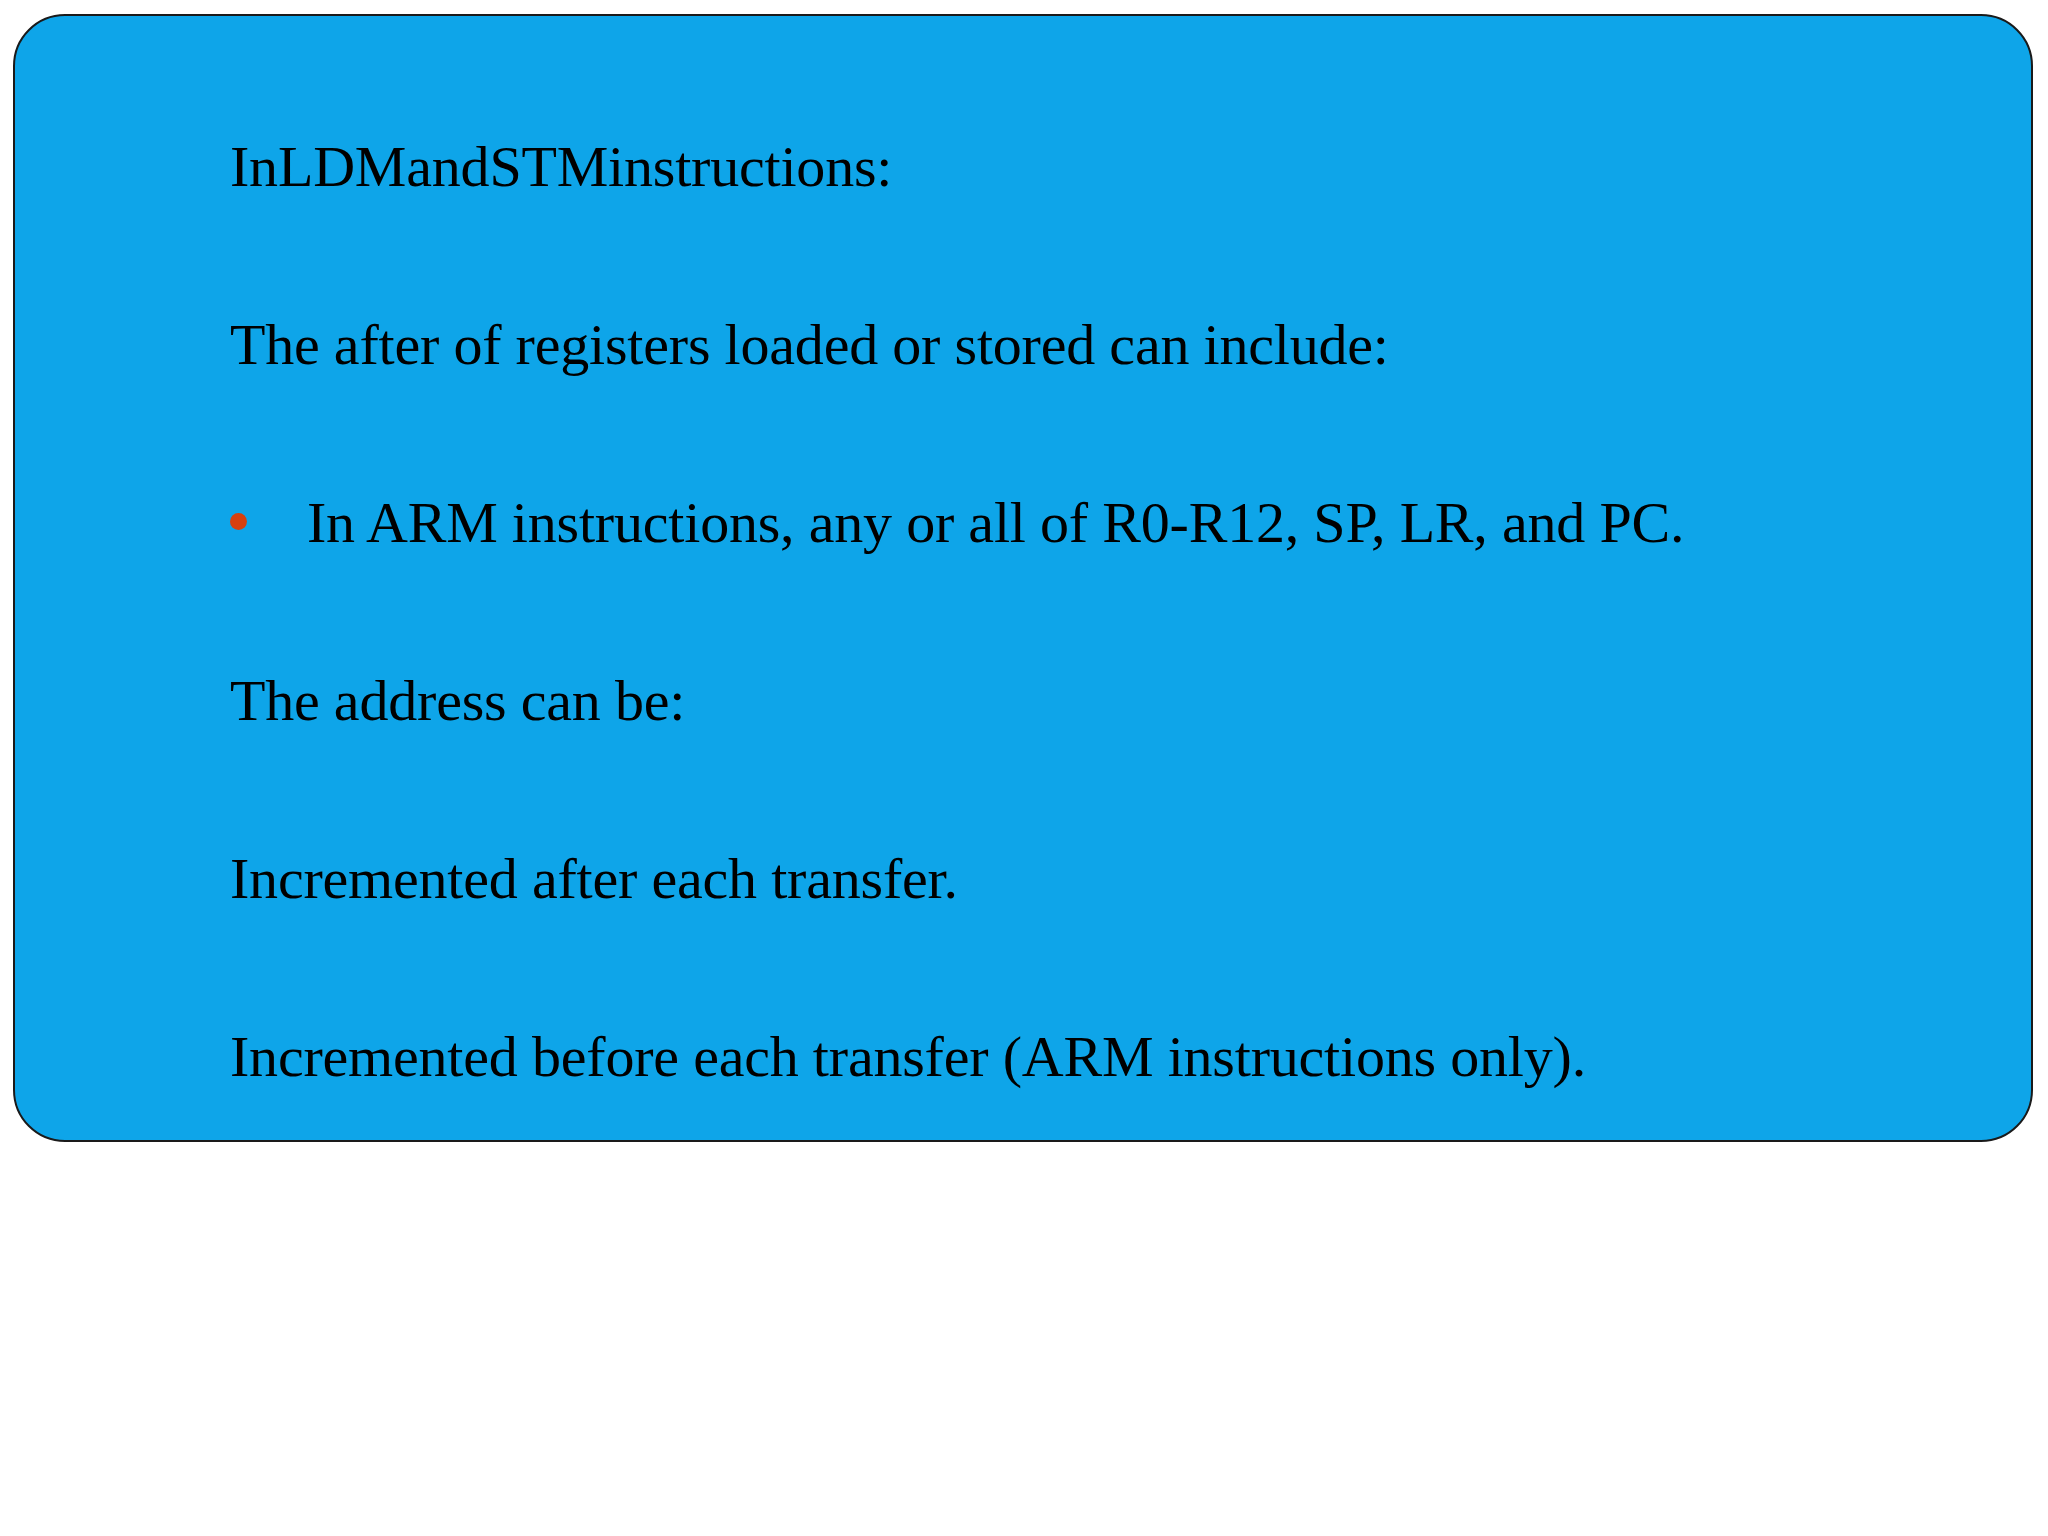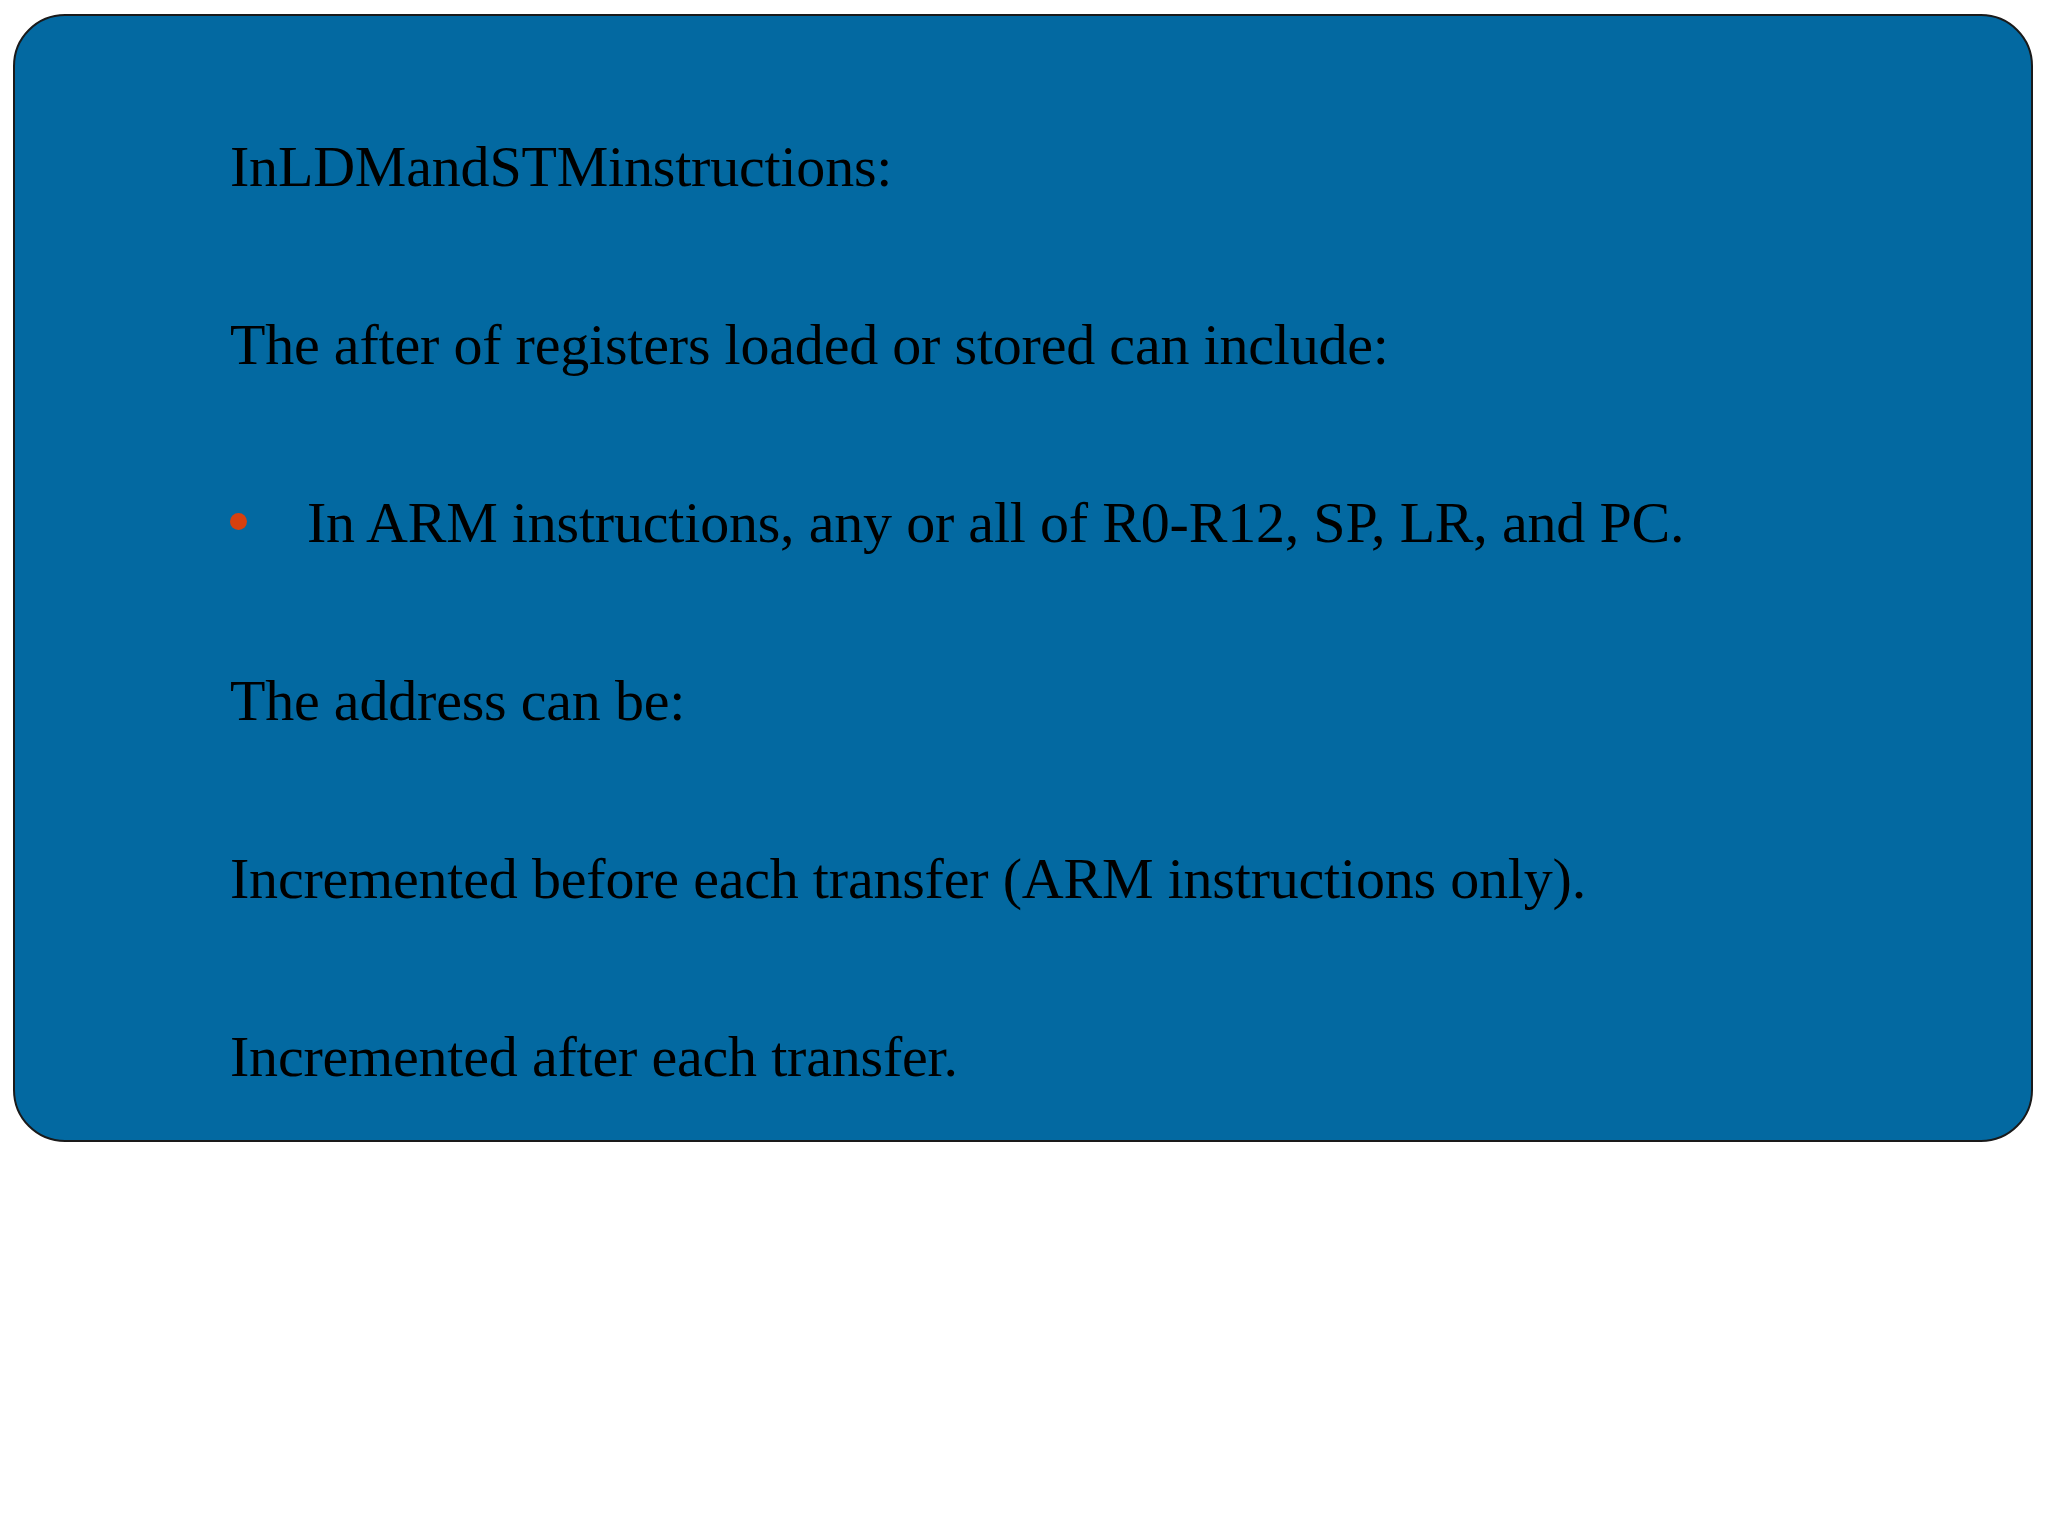--- a/index.html
+++ b/index.html
@@ -16,21 +16,21 @@
 
   .slide {
     position: absolute;
     left: 13px;
     top: 14px;
     width: 2020px;
     height: 1128px;
     box-sizing: border-box;
     border: 2px solid #1a1a1a;
     border-radius: 52px;
-    background: #0369a1;
+    background: #0ea5e9;
   }
 
   .content {
     position: absolute;
     left: 215px;
     top: 62px;
     right: 60px;
   }
 
   .line {
@@ -86,19 +86,19 @@
 
     <div class="line">The after of registers loaded or stored can include:</div>
 
     <div class="line bullet-line">
       <span class="bullet-dot"></span>
       <span class="bullet-text">In ARM instructions, any or all of R0-R12, SP, LR, and PC.</span>
     </div>
 
     <div class="line">The address can be:</div>
 
+    <div class="line">Incremented after each transfer.</div>
+
     <div class="line">Incremented before each transfer (ARM instructions only).</div>
-
-    <div class="line">Incremented after each transfer.</div>
 
 
   </div>
 </div>
 
 </body></html>

